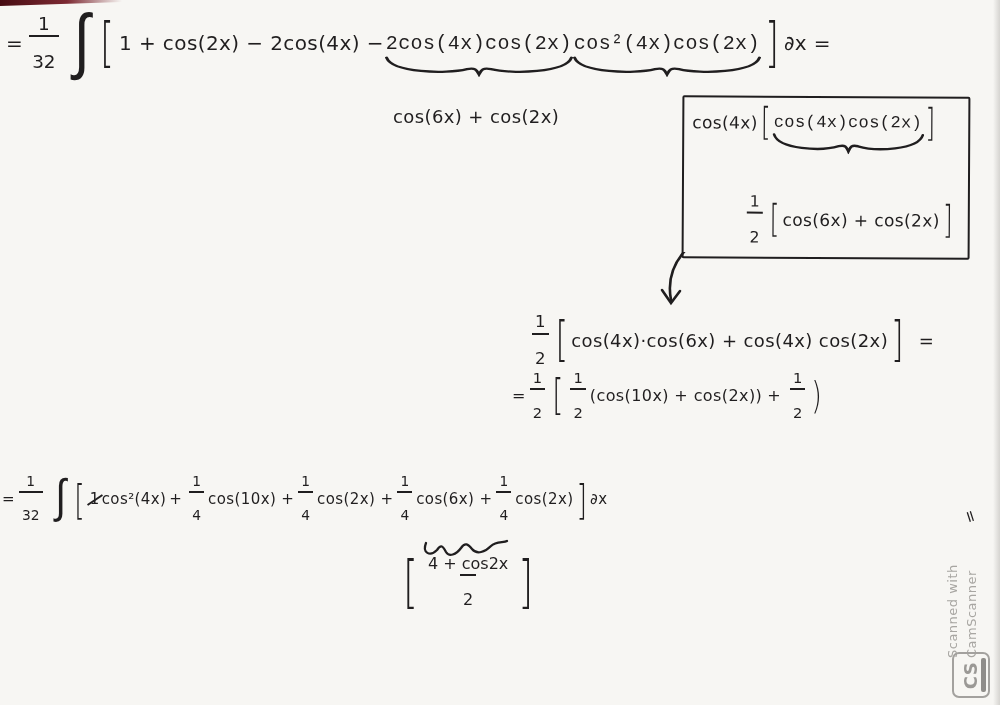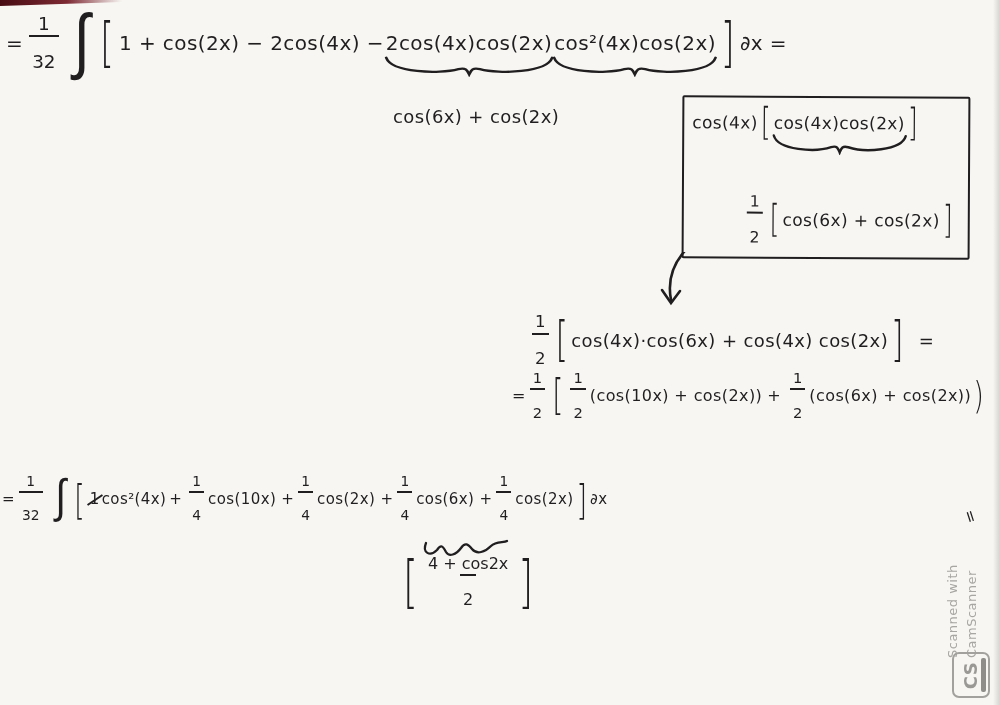--- a/index.html
+++ b/index.html
@@ -26,21 +26,21 @@
   }
   
   .eq{position:absolute;display:flex;align-items:center;white-space:nowrap;}
   .t{letter-spacing:0.4px;}
   .frac{display:inline-flex;flex-direction:column;align-items:center;line-height:1;margin:0 4px;font-size:0.92em;}
   .frac .num{padding:0 3px 2px;}
   .frac .den{border-top:2px solid var(--ink);padding:16px 3px 0;}
   .bb{display:inline-block;transform:scaleY(1.5);font-size:1.8em;font-weight:300;line-height:1;margin:0 3px;}
   .bp{display:inline-block;transform:scaleY(1.35);font-size:1.7em;font-weight:300;line-height:1;margin:0 2px;}
   .integral{display:inline-block;font-size:3em;font-weight:200;line-height:0.85;transform:scaleY(1.2);margin:0 5px 6px 9px;}
-  .braced{position:relative;display:inline-block;}
+  .braced{position:relative;display:inline-block;font-family:Liberation Mono, monospace;}
   .ub{position:absolute;top:calc(100% + 1px);left:-3px;width:calc(100% + 6px);height:21px;}
   .ub path, .squiggle path, .arrow path{stroke:var(--ink);fill:none;stroke-linecap:round;}
   .cancel{position:relative;display:inline-block;padding:0 2px;}
   .cancel::after{content:"";position:absolute;left:-2px;right:-2px;top:48%;border-top:2px solid var(--ink);transform:rotate(-34deg);}
   
   .line1{left:6px;top:10px;height:66px;width:988px;font-size:20px;gap:2px;}
   .note1{left:393px;top:106px;font-size:18px;letter-spacing:0.6px;}
   .workbox{
     position:absolute;left:682px;top:96px;width:288px;height:163px;
     border:2.5px solid var(--ink);border-radius:2px;transform:rotate(0.3deg);
@@ -154,21 +154,20 @@
     <span class="frac">
       <span class="num">1</span>
       <span class="den">2</span>
     </span>
     <span class="t">(cos(10x) + cos(2x))</span>
     <span class="t" style="margin:0 5px">+</span>
     <span class="frac">
       <span class="num">1</span>
       <span class="den">2</span>
     </span>
-    <span class="t">(cos(6x) + cos(2x))</span>
     <span class="bp">)</span>
   </div>
 
   <div class="eq line2">
     <span class="t">=</span>
     <span class="frac">
       <span class="num">1</span>
       <span class="den">32</span>
     </span>
     <span class="integral" style="font-size:2.6em">∫</span>

